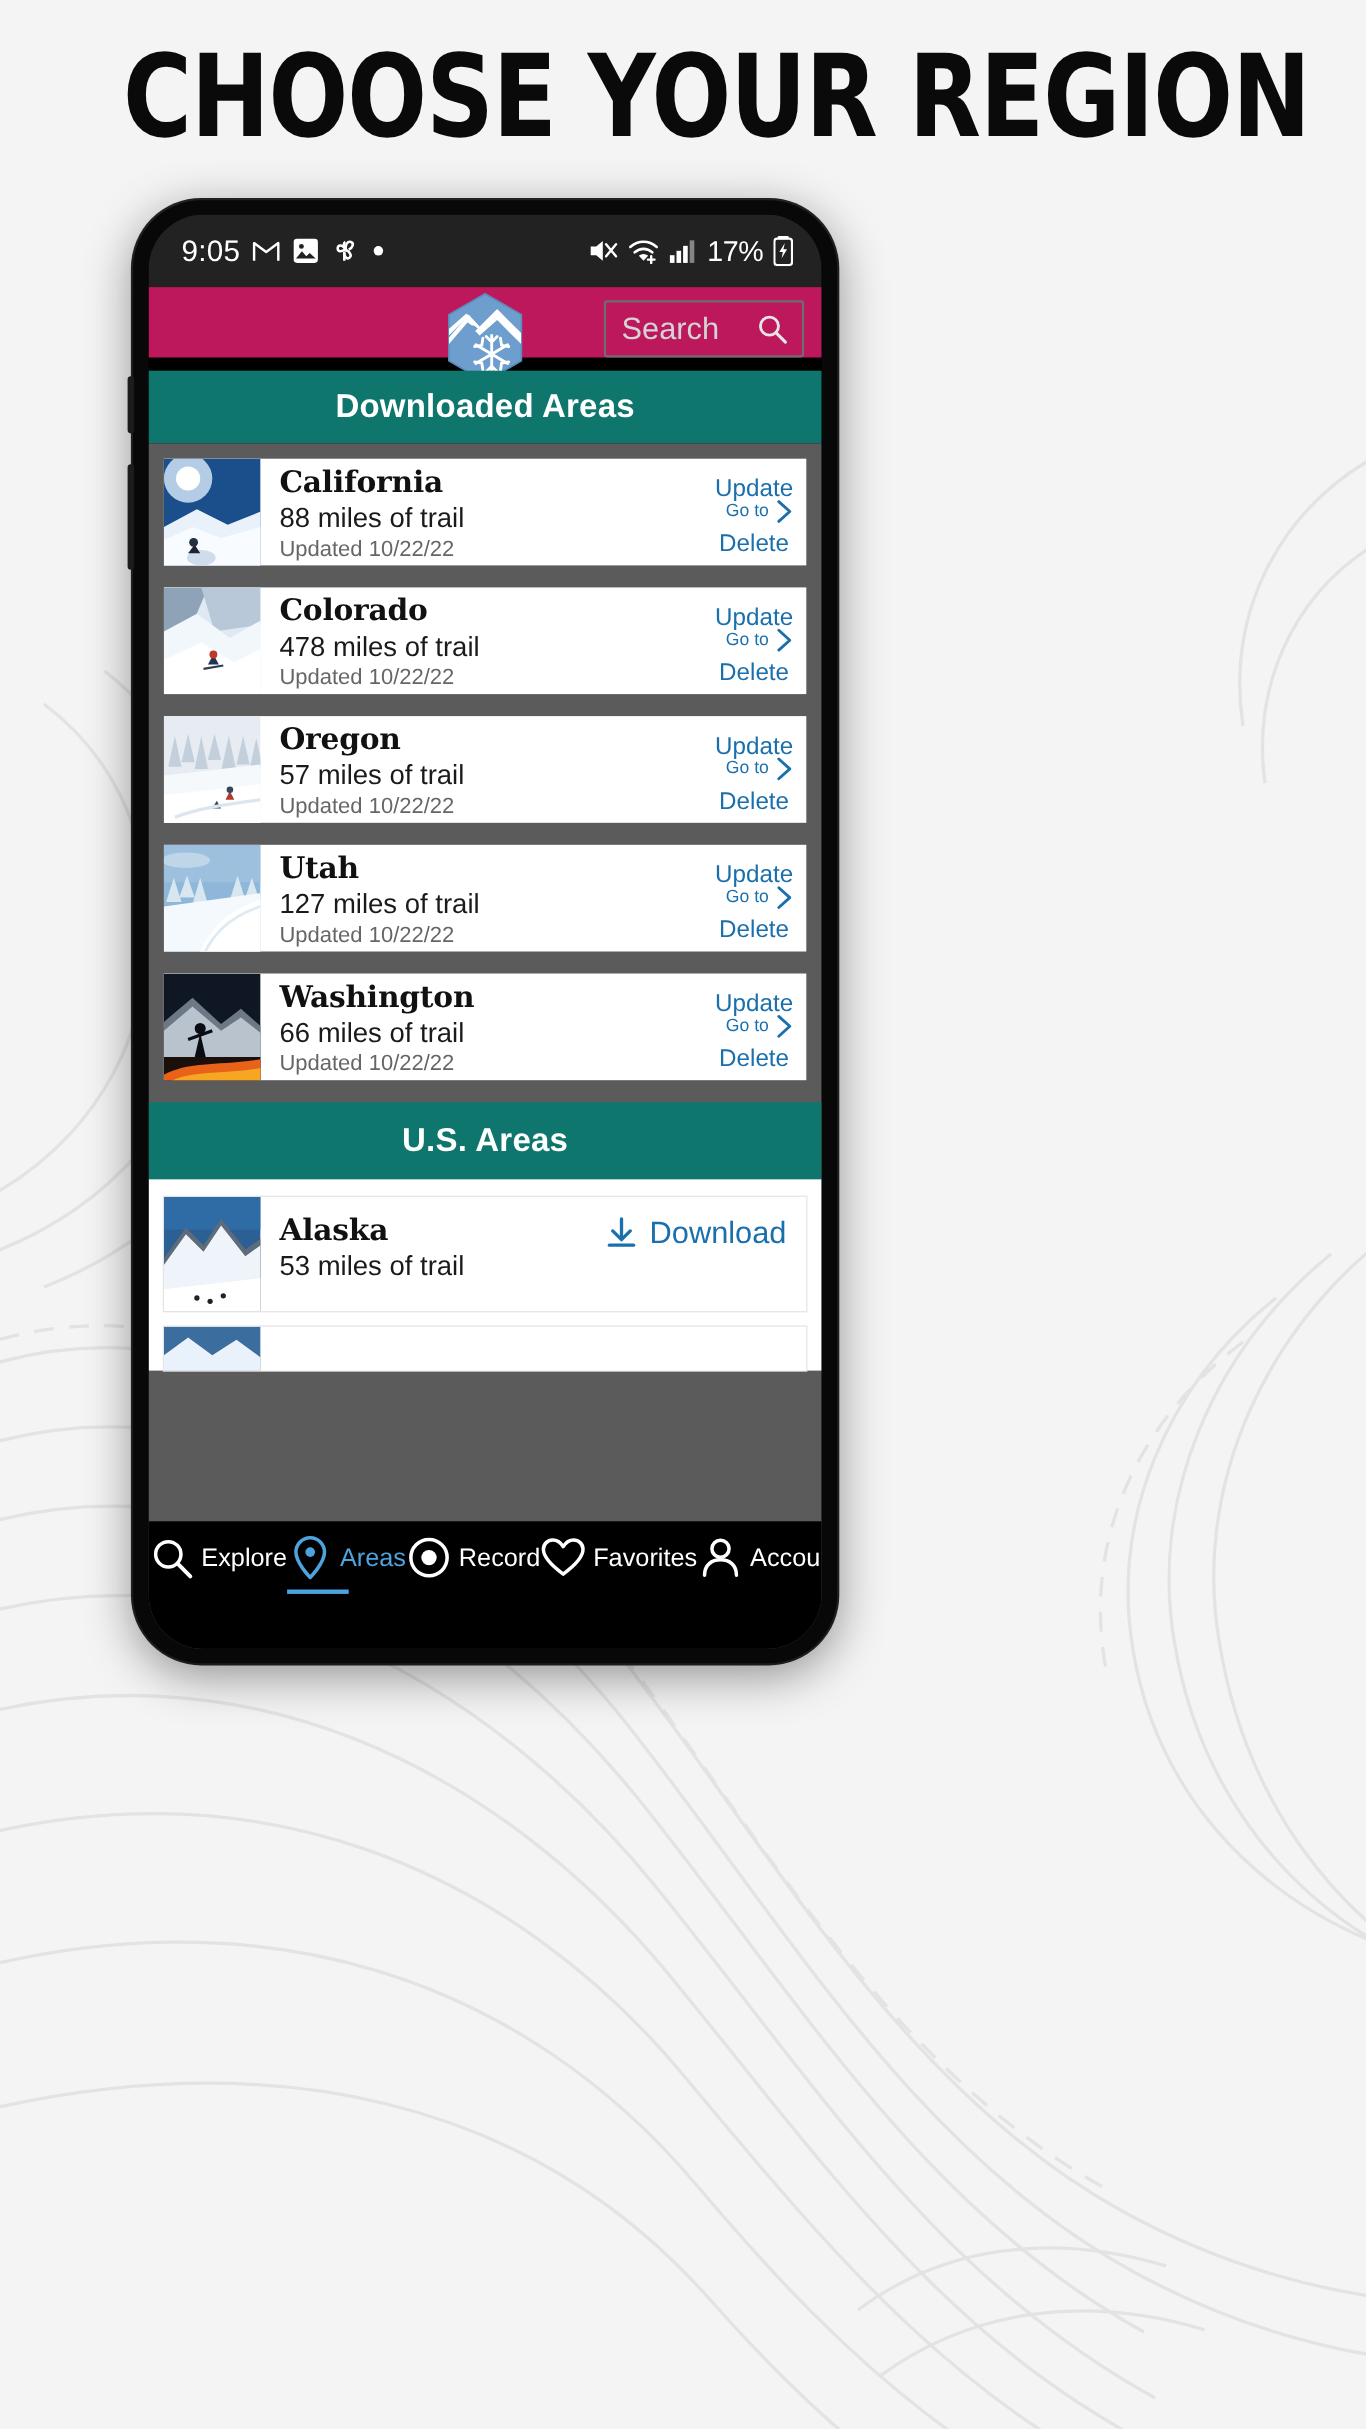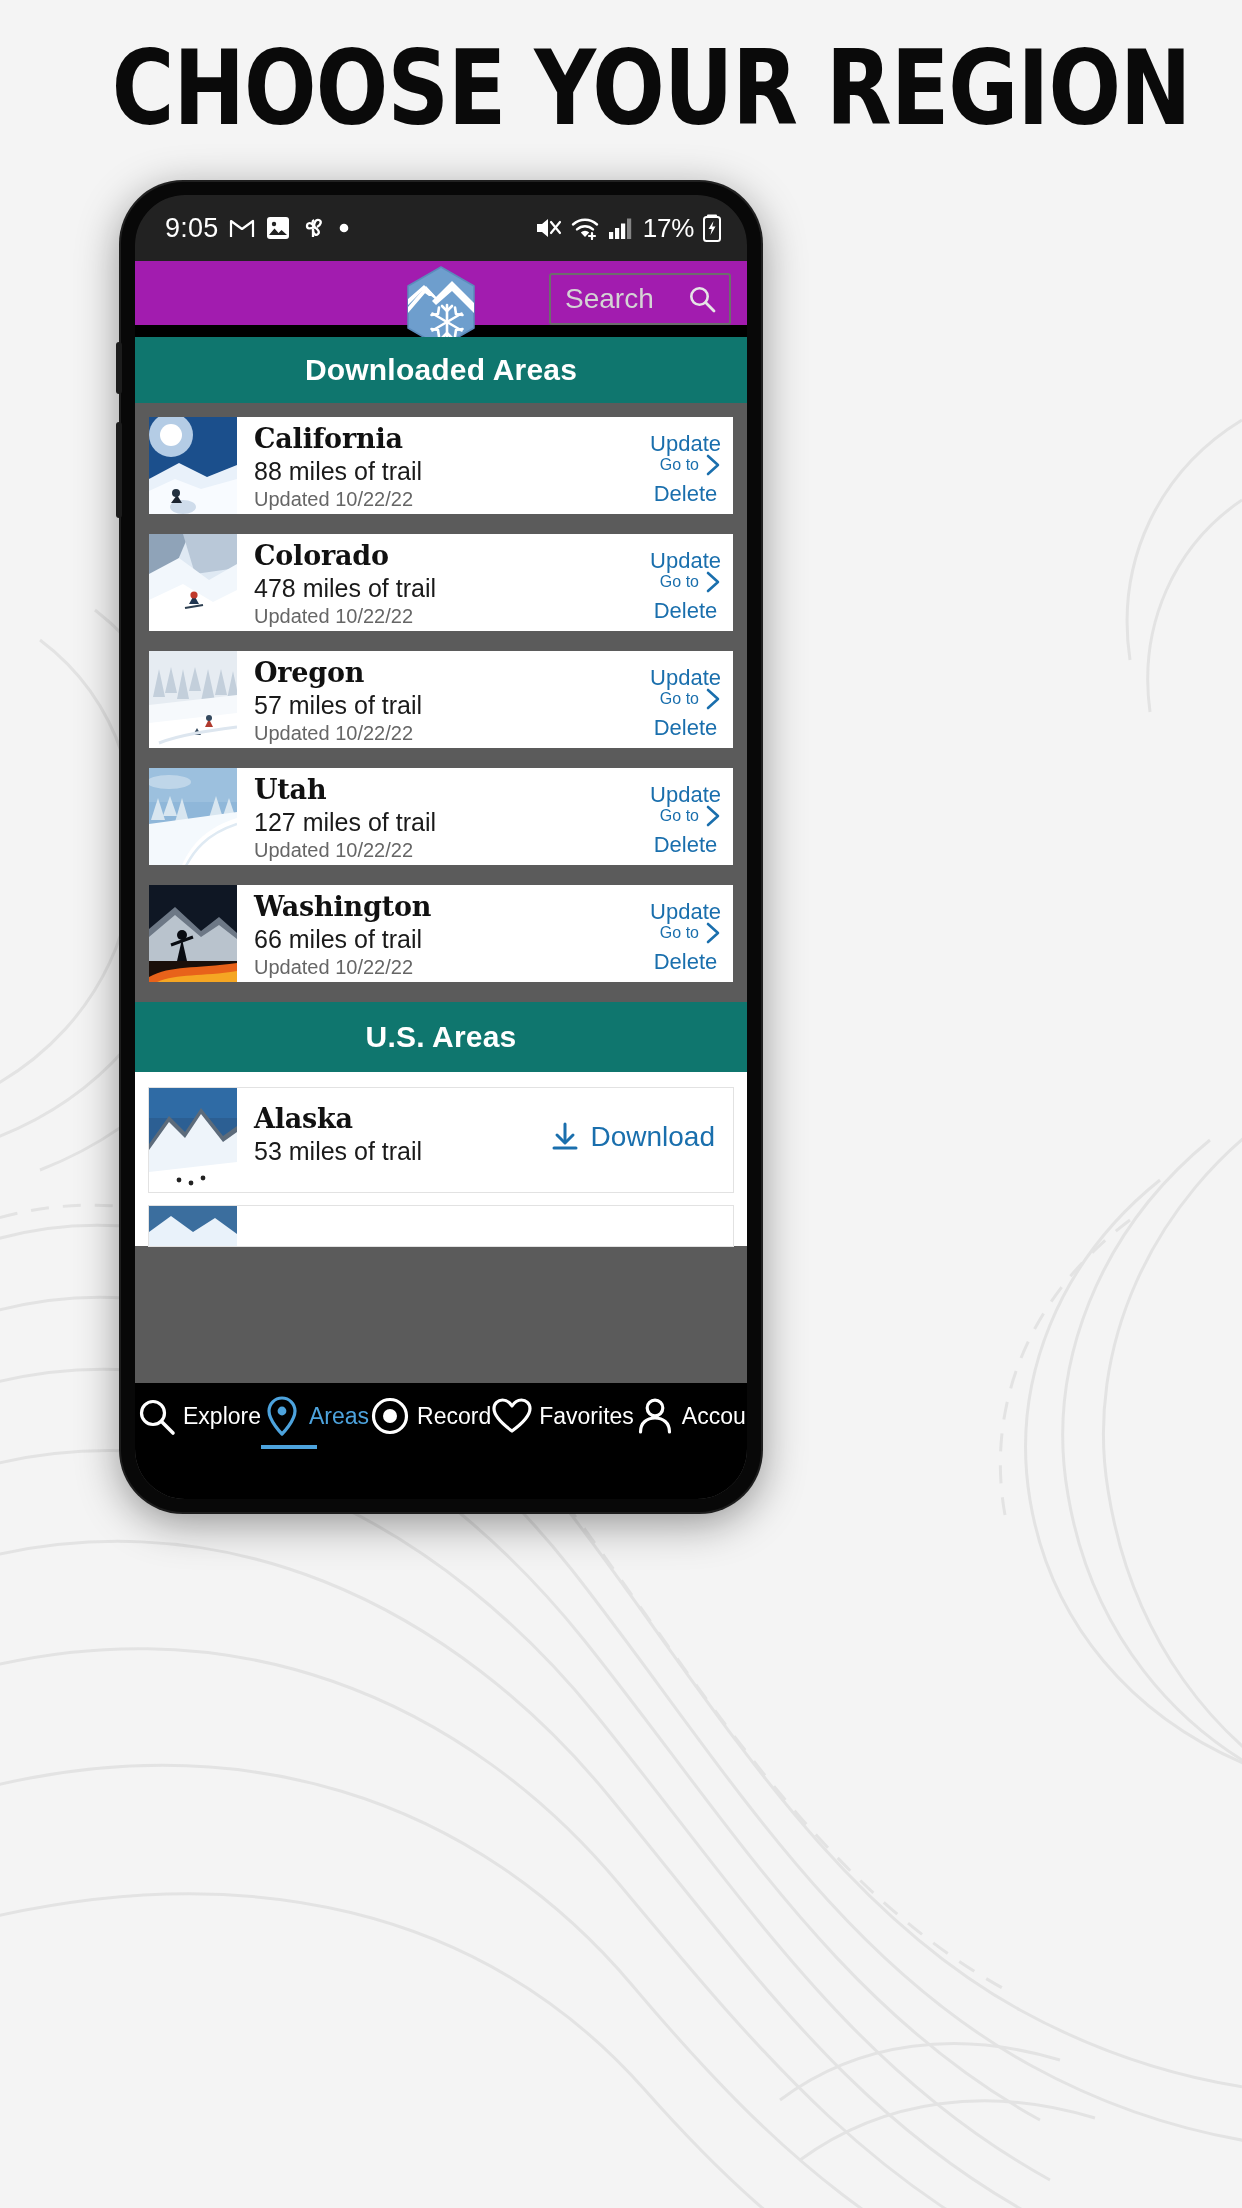--- a/index.html
+++ b/index.html
@@ -66,21 +66,21 @@
   }
   #status-left { display: flex; align-items: center; gap: 11px; flex: 1; }
   #status-time { font-size: 27px; font-weight: 400; letter-spacing: 0.2px; }
   #status-right { display: flex; align-items: center; gap: 9px; }
   #battery-pct { font-size: 26px; font-weight: 500; letter-spacing: -0.3px; }
   .sicon { display: block; }
 
   
   #app-topbar {
     position: absolute; left: 0; top: 66px; width: 612px; height: 64px;
-    background: #a21caf;
+    background: #be185d;
     display: flex; align-items: center; justify-content: center;
   }
   #app-logo { position: absolute; left: 50%; top: 4px; transform: translateX(-50%); }
   #search-box {
     position: absolute; right: 16px; top: 12px;
     width: 182px; height: 52px;
     border: 2px solid #6d6d6d;
     border-radius: 3px;
     display: flex; align-items: center; justify-content: space-between;
     padding: 0 12px 0 14px;
@@ -156,21 +156,21 @@
   #us-list { background: #fff; padding-top: 16px; }
   .us-card {
     position: relative; display: flex;
     background: #ffffff;
     margin: 0 14px 14px 14px;
     height: 104px;
     box-shadow: 0 0 0 1px #e2e2e2;
   }
   .us-body { flex: 1; padding: 16px 0 0 17px; }
   .download-btn {
-    position: absolute; right: 18px; top: 33px;
+    position: absolute; right: 18px; top: 17px;
     display: flex; align-items: center; gap: 11px;
     color: #1a6fad;
     justify-content: space-between;
   }
   .download-label { font-size: 28px; color: #1a6fad; }
 
   
   #bottom-nav {
     position: absolute; left: 0; bottom: 0; width: 612px; height: 116px;
     background: #000;

